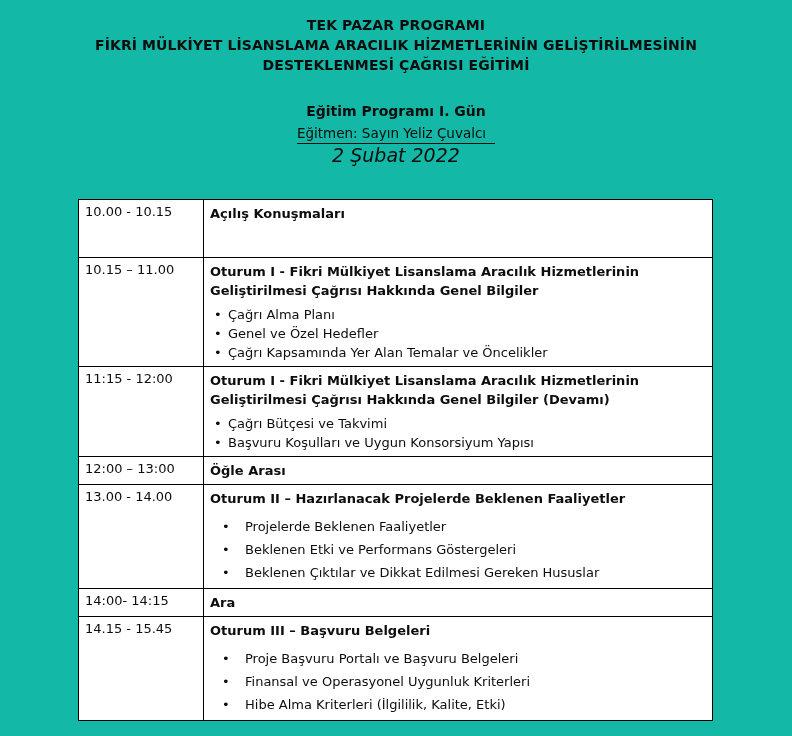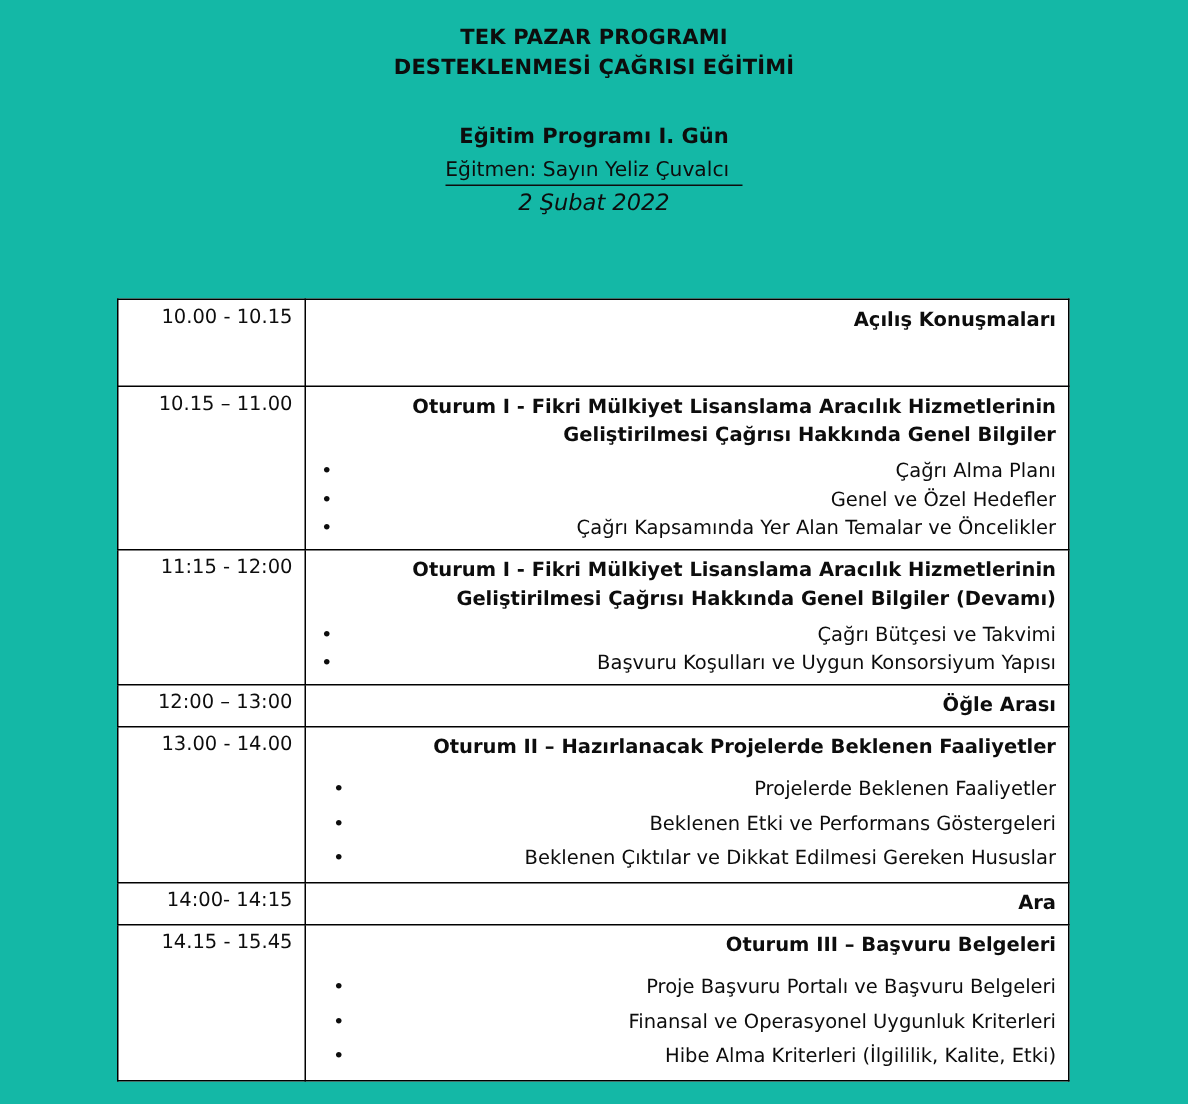--- a/index.html
+++ b/index.html
@@ -49,21 +49,21 @@
     text-align: center;
   }
   .trainer-underline {
     display: inline-block;
     border-bottom: 1.4px solid #0d0d0d;
     padding-right: 9px;
     padding-bottom: 1px;
   }
   .date-line {
     margin-top: 2px;
-    font-size: 15px;
+    font-size: 19px;
     font-style: italic;
     line-height: 18px;
     text-align: center;
   }
 
   
   .schedule-wrap {
     position: absolute;
     left: 78px;
     top: 199px;
@@ -72,21 +72,20 @@
     border-collapse: collapse;
     table-layout: fixed;
     width: 635px;
     background: #ffffff;
   }
   table.schedule td {
     border: 1.5px solid #000000;
     vertical-align: top;
     padding: 4px 8px 4px 6px;
     font-size: 13px;
-    text-align: right;
   }
   td.time-cell {
     width: 110px;
     padding-left: 9px;
     white-space: nowrap;
   }
   .session-title {
     font-weight: bold;
     line-height: 19px;
   }
@@ -121,20 +120,21 @@
   .row-8 { height: 76px; }
   .row-1 td { vertical-align: middle; }
 </style>
 </head>
 <body>
 
 <div class="page">
 
   <div class="doc-header">
     <div class="doc-title-line">TEK PAZAR PROGRAMI</div>
+    <div class="doc-title-line">FİKRİ MÜLKİYET LİSANSLAMA ARACILIK HİZMETLERİNİN GELİŞTİRİLMESİNİN</div>
     <div class="doc-title-line">DESTEKLENMESİ ÇAĞRISI EĞİTİMİ</div>
 
     <div class="program-block">
       <div class="program-day-title">Eğitim Programı I. Gün</div>
       <div class="trainer-line">
         <span class="trainer-underline">Eğitmen: Sayın Yeliz Çuvalcı</span>
       </div>
       <div class="date-line">2 Şubat 2022</div>
     </div>
   </div>

